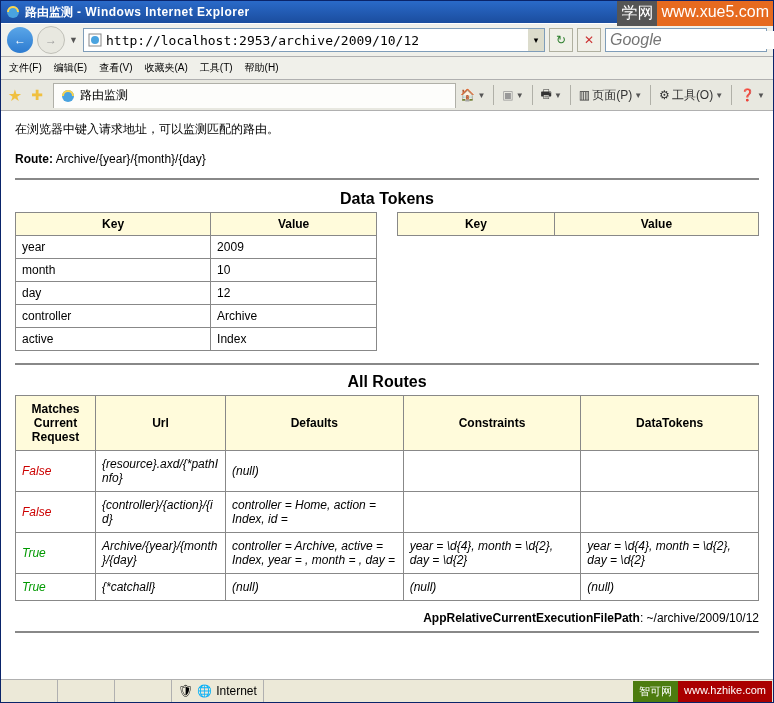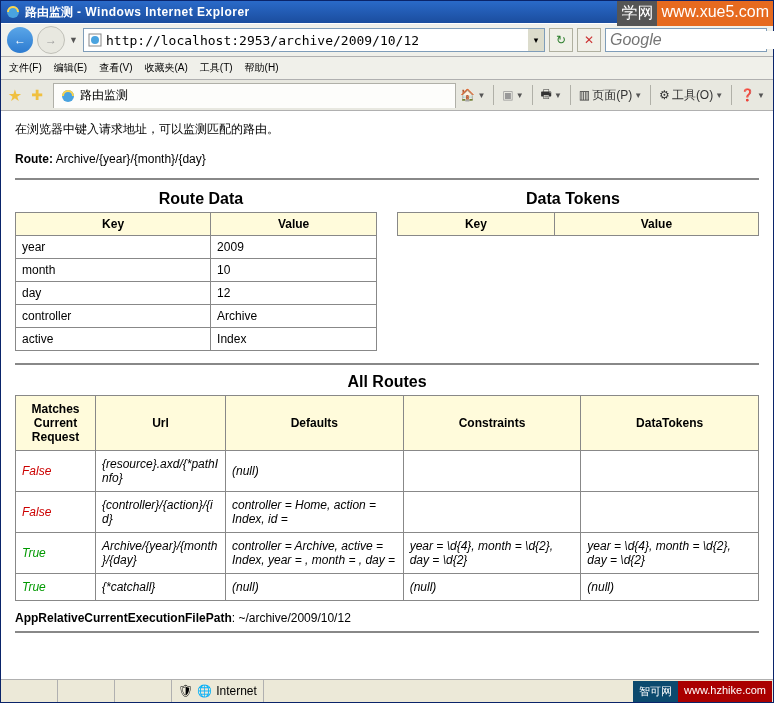--- a/index.html
+++ b/index.html
@@ -49,21 +49,21 @@
   table.g td { border:1px solid #888; padding:4px 6px; vertical-align:top; }
   .route-data { flex:1; }
   .data-tokens { flex:1; }
   .all-routes-hdr { text-align:center; font-size:16px; font-weight:bold; padding:4px 0; }
   table.routes { width:100%; border-collapse:collapse; table-layout:fixed; }
   table.routes th { background:#fffbdb; border:1px solid #888; padding:6px 4px; font-weight:bold; text-align:center; }
   table.routes td { border:1px solid #888; padding:6px 6px; vertical-align:middle; word-wrap:break-word;font-style:italic; }
   .mfalse { color:#c00; }
   .mtrue { color:#090; }
   .no-border-cell { border-left:1px solid #888 !important; border-right:1px solid #888 !important; border-top:1px solid #888 !important; border-bottom:none !important; }
-  .filepath-line { font-weight:bold; margin-top:10px; }
+  .filepath-line { font-weight:bold; margin-top:10px;text-align:right; }
   .filepath-line .val { font-weight:normal; }
 
   .statusbar { height:22px; background:#ece9d8; border-top:1px solid #b0b0b0; display:flex; align-items:center; font-size:12px; }
   .status-cell { padding:0 8px; border-right:1px solid #b0b0b0; height:100%; display:flex; align-items:center; }
   .status-flex { flex:1; }
   .status-right { display:flex; align-items:center; gap:4px; padding:0 6px; }
 
   .watermark { position:absolute; bottom:0; right:1px; display:flex; z-index:10; }
   .watermark span { padding:3px 6px; font-size:11px; color:#fff; }
 
@@ -165,21 +165,20 @@
     </div>
   </div>
 
   <div class="content">
     <div>在浏览器中键入请求地址，可以监测匹配的路由。</div>
     <div style="margin-top:14px">
       <b>Route:</b><span> Archive/{year}/{month}/{day}</span>
     </div>
     <hr>
     <div class="hdr-row">
-      <div>Route Data</div>
       <div>Data Tokens</div>
     </div>
     <div class="tables-row">
       <div class="route-data">
         <table class="g">
           <tbody>
               <tr>
                 <th>Key</th>
                 <th>Value</th>
               </tr>
@@ -280,16 +279,16 @@
     <div class="status-cell" style="width:40px"></div>
     <div class="status-cell" style="width:40px"></div>
     <div class="status-cell status-right">
       <span>🛡</span>
       <span>🌐</span>
       <span>Internet</span>
     </div>
   </div>
 
   <div class="watermark">
-    <span style="background:#0c4a6e">智可网</span>
+    <span style="background:#4d7c0f">智可网</span>
     <span style="background:#a00">www.hzhike.com</span>
   </div>
 </div>
 
 </body></html>

